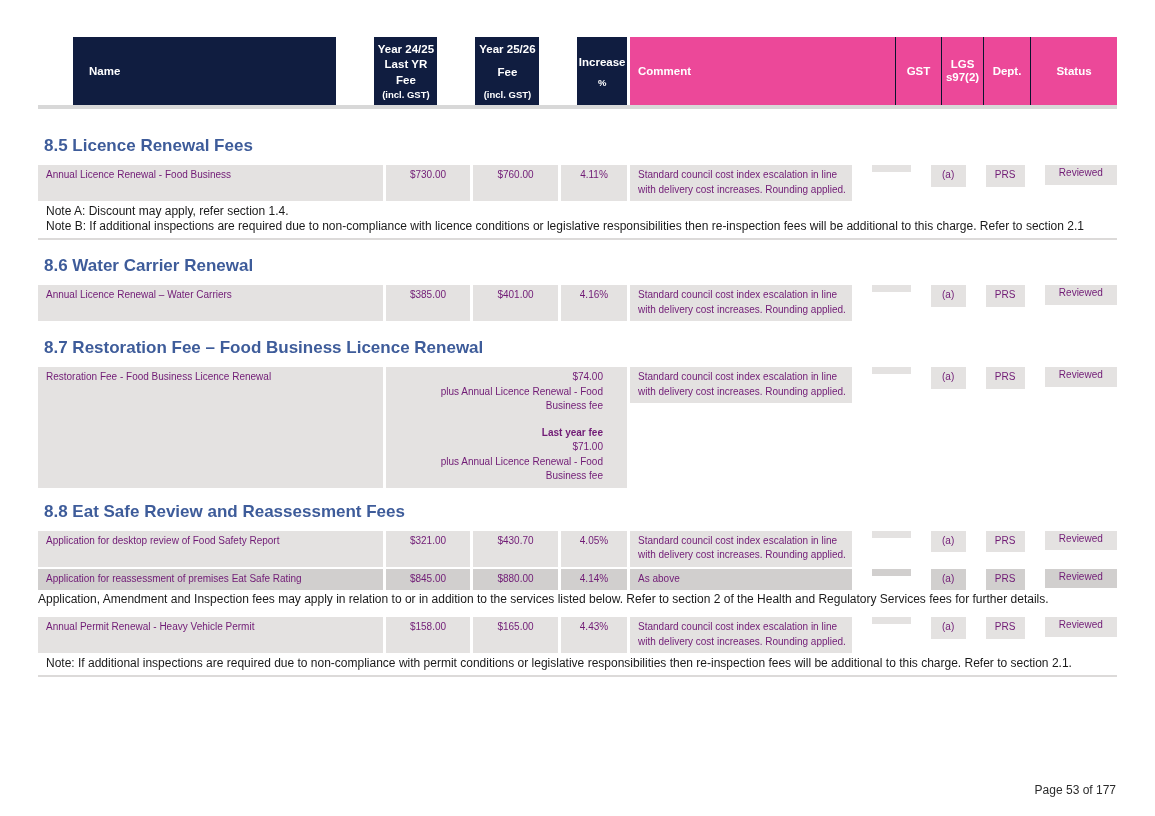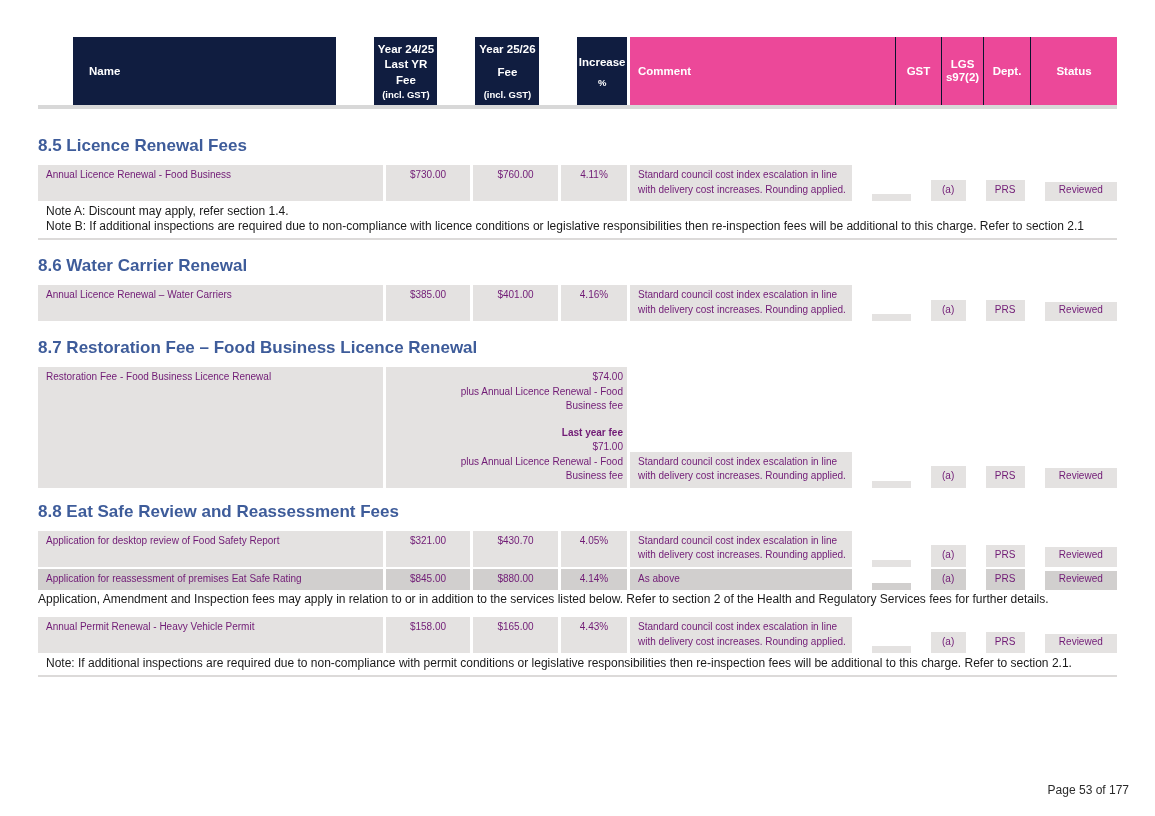--- a/index.html
+++ b/index.html
@@ -22,48 +22,48 @@
   .rbh>div{box-sizing:border-box;color:#fff;font-weight:bold;font-size:11.5px;
            display:flex;align-items:center;justify-content:center;text-align:center;}
   .rbh .cmt{width:265px;justify-content:flex-start;padding-left:8px;}
   .rbh .gst{width:46px;border-left:1px solid #0a142e;}
   .rbh .lgs{width:42px;border-left:1px solid #0a142e;flex-direction:column;line-height:13px;}
   .rbh .dpt{width:47px;border-left:1px solid #0a142e;}
   .rbh .sts{width:87px;border-left:1px solid #0a142e;}
   .g{width:3px;background:#fff;flex:none;}
 
   
-  .h2{font-size:17px;font-weight:bold;color:#3e5c9a;margin:17px 0 9px;}
+  .h2{font-size:17px;font-weight:bold;color:#3e5c9a;margin:17px 6px 9px;}
   .h1{font-size:18.5px;font-weight:bold;color:#1f3864;margin:15px 0 8px;}
 
   
   .row{display:flex;}
   .row+.row{margin-top:2px;}
   .c{background:#e4e2e1;box-sizing:border-box;font-size:10px;line-height:14.5px;
      padding-top:3px;padding-bottom:4px;color:#701a75;}
   .row.dark .c{background:#d1cfce;}
   .c.namec{width:345px;padding-left:8px;padding-right:8px;}
   .c.v1{width:84px;text-align:center;}
   .c.v2{width:85px;text-align:center;}
   .c.vi{width:66px;text-align:center;}
-  .c.merged{width:241px;text-align:right;padding-right:4px;}
-  .rb{width:487px;display:flex;align-items:flex-end;gap:20px;}
+  .c.merged{width:241px;text-align:right;padding-right:24px;}
+  .rb{width:487px;display:flex;align-items:flex-start;gap:20px;}
   .rb .cmt{width:265px;padding-left:8px;padding-right:4px;}
   .rb .gst{width:46px;text-align:center;}
   .rb .lgs{width:42px;text-align:center;}
   .rb .dpt{width:47px;text-align:center;}
   .rb .sts{width:87px;text-align:center;padding-top:1px;}
   .fl{min-height:12px;}
   .fl.bold{font-weight:bold;}
 
   
   .notes{font-size:12px;line-height:15px;padding:3px 8px 4px;border-bottom:2px solid #dcdad9;}
   .intro{font-size:12px;line-height:15px;margin:2px 0 10px;}
 
-  .footer{position:absolute;right:26px;top:783px;font-size:12px;color:#2b2b2b;}
+  .footer{position:absolute;right:39px;top:783px;font-size:12px;color:#2b2b2b;}
 </style>
 </head>
 <body>
 
 <div class="page">
   <div class="content">
 
     <div class="thead">
       <div class="th namec">Name</div>
       <div class="g"></div>

